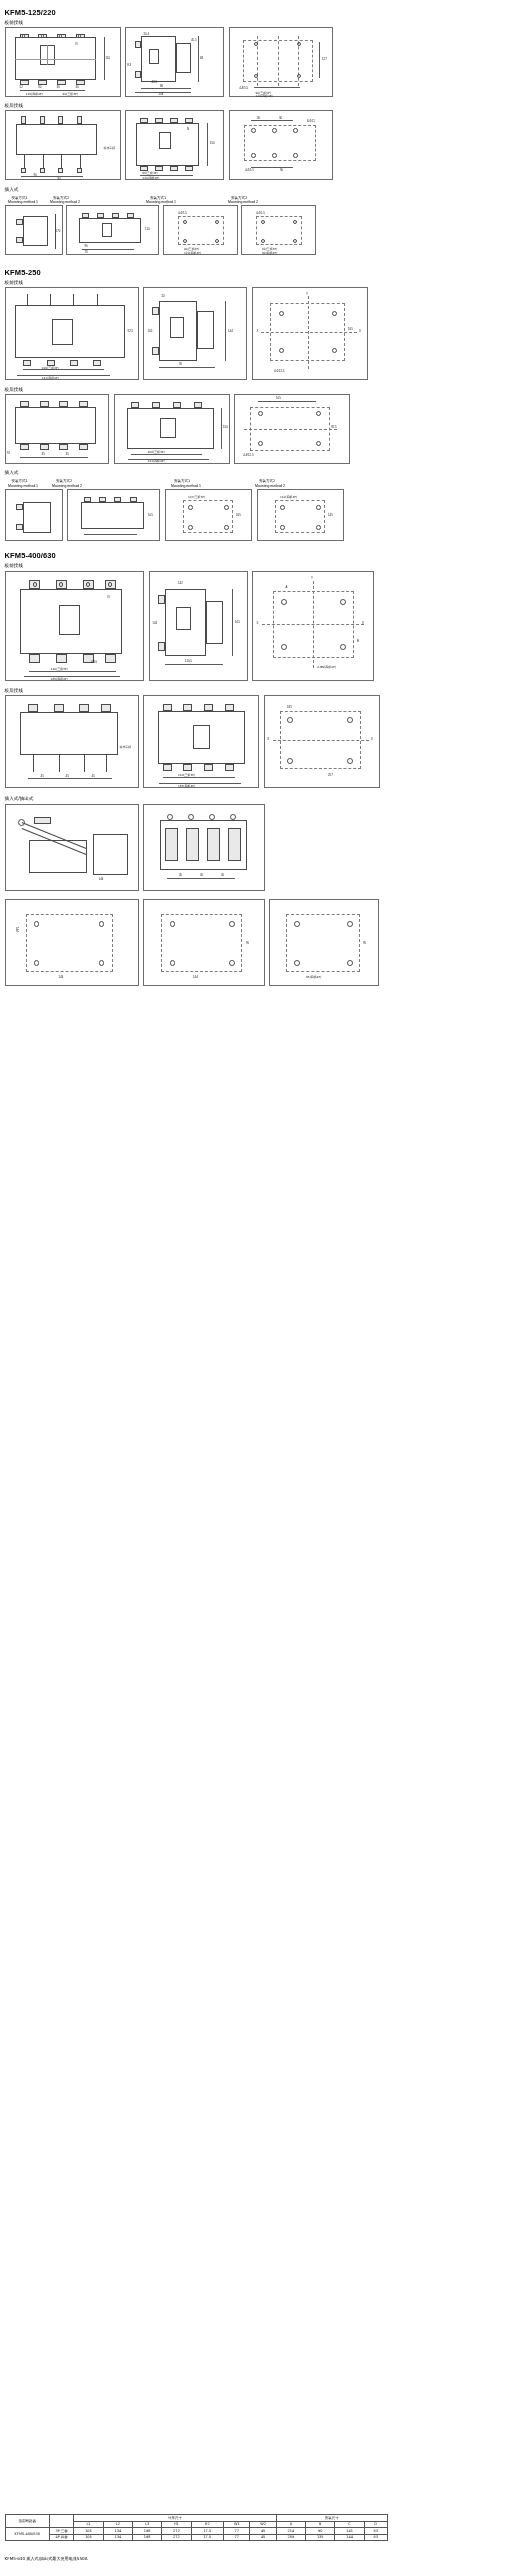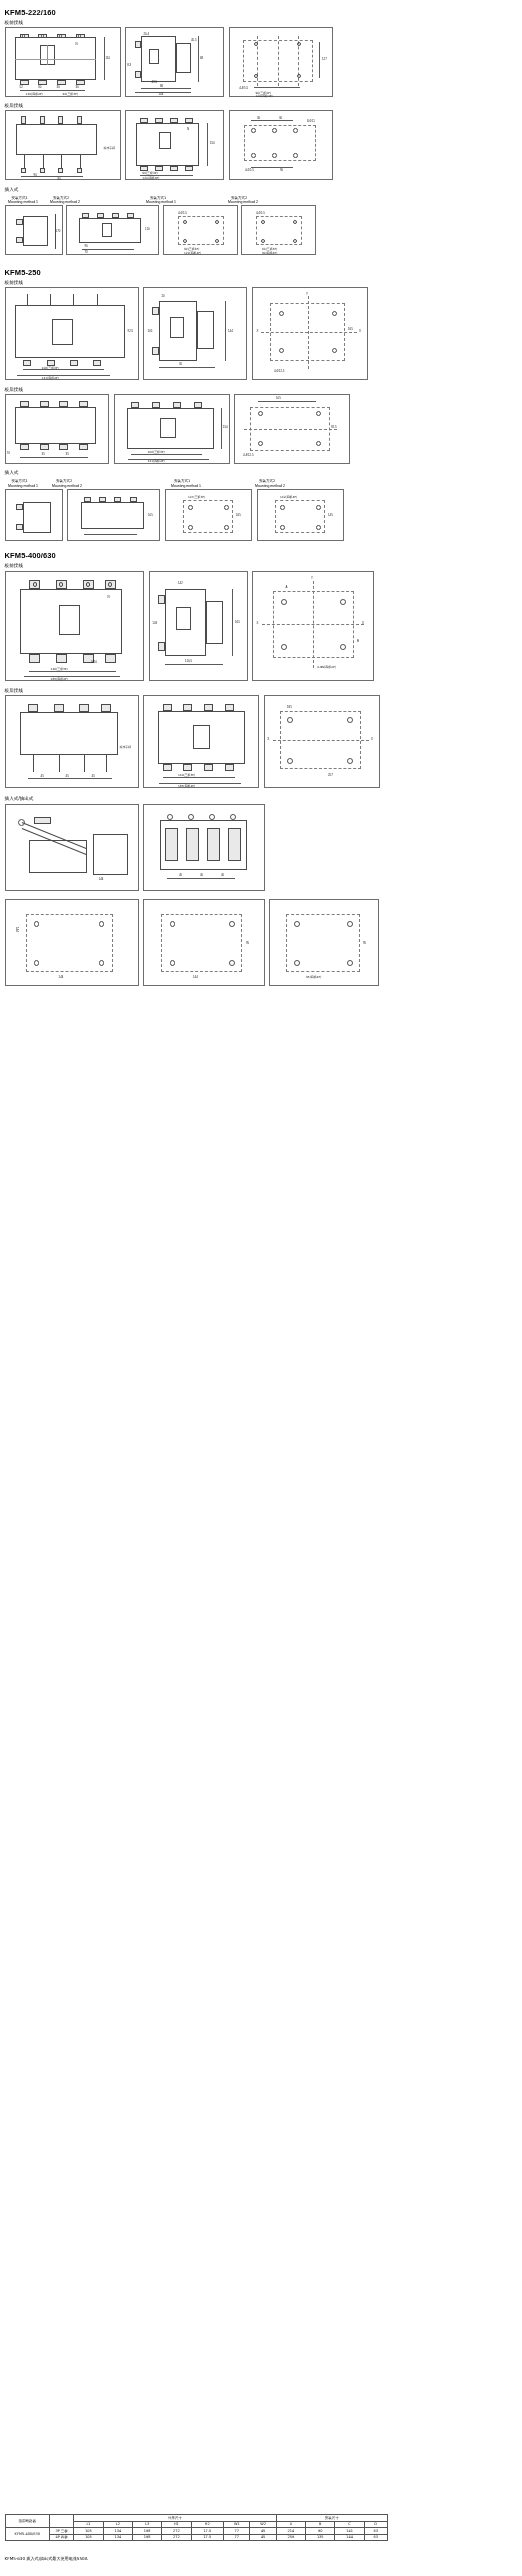--- a/index.html
+++ b/index.html
@@ -109,21 +109,21 @@
     font-size:4.1px;
     font-family:"DejaVu Sans", sans-serif;
     color:#000;
   }
 </style>
 </head>
 <body>
 
 <div class="page">
 
-  <div class="sect-title" style="left:4.6px;top:8.1px;">KFM5-222/160</div>
+  <div class="sect-title" style="left:4.6px;top:8.1px;">KFM5-125/220</div>
   <div class="row-label" style="left:4.6px;top:20px;font-size:4.6px;">板前接线</div>
 
   <div class="panel" style="left:4.6px;top:27px;width:116px;height:70px;">
     <div class="box" style="left:9.3px;top:9.3px;width:81px;height:43px;"></div>
     <div class="box fillgrey" style="left:14px;top:5.8px;width:9.3px;height:4.6px;"></div>
     <div class="box fillgrey" style="left:32.5px;top:5.8px;width:9.3px;height:4.6px;"></div>
     <div class="box fillgrey" style="left:51px;top:5.8px;width:9.3px;height:4.6px;"></div>
     <div class="box fillgrey" style="left:70px;top:5.8px;width:9.3px;height:4.6px;"></div>
     <div class="circ" style="left:16.3px;top:6.4px;width:3.5px;height:3.5px;"></div>
     <div class="circ" style="left:35px;top:6.4px;width:3.5px;height:3.5px;"></div>

